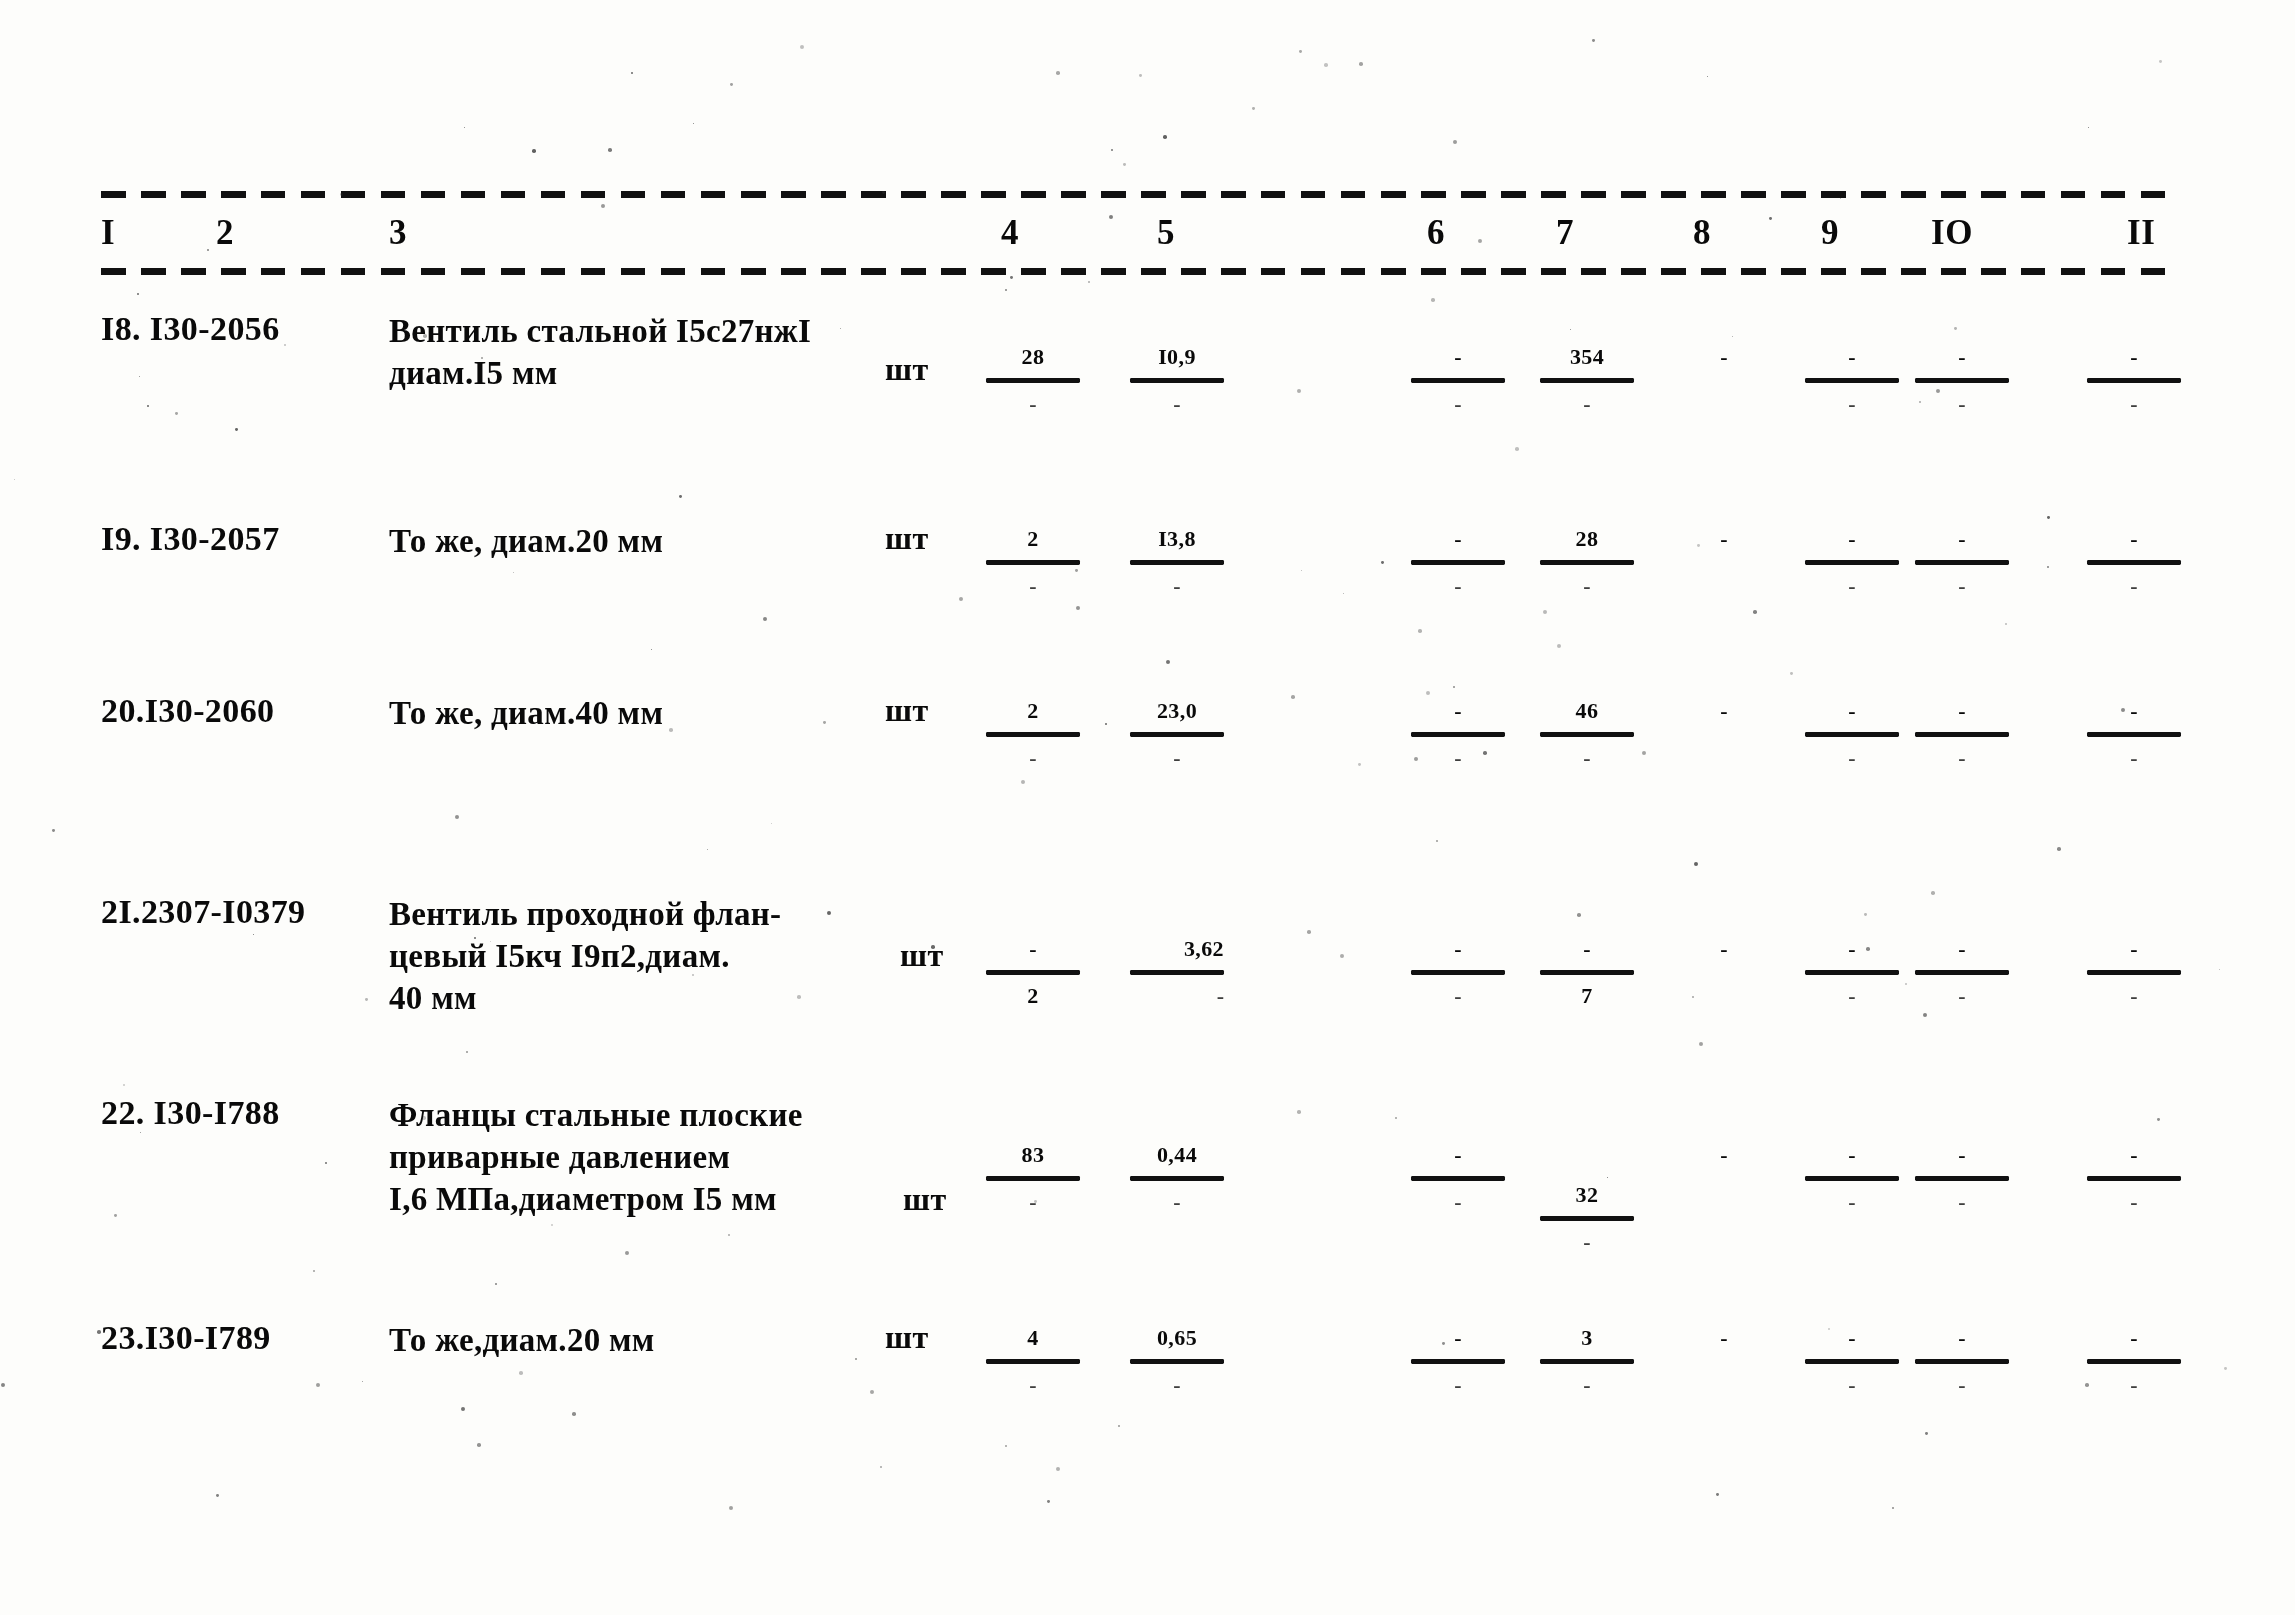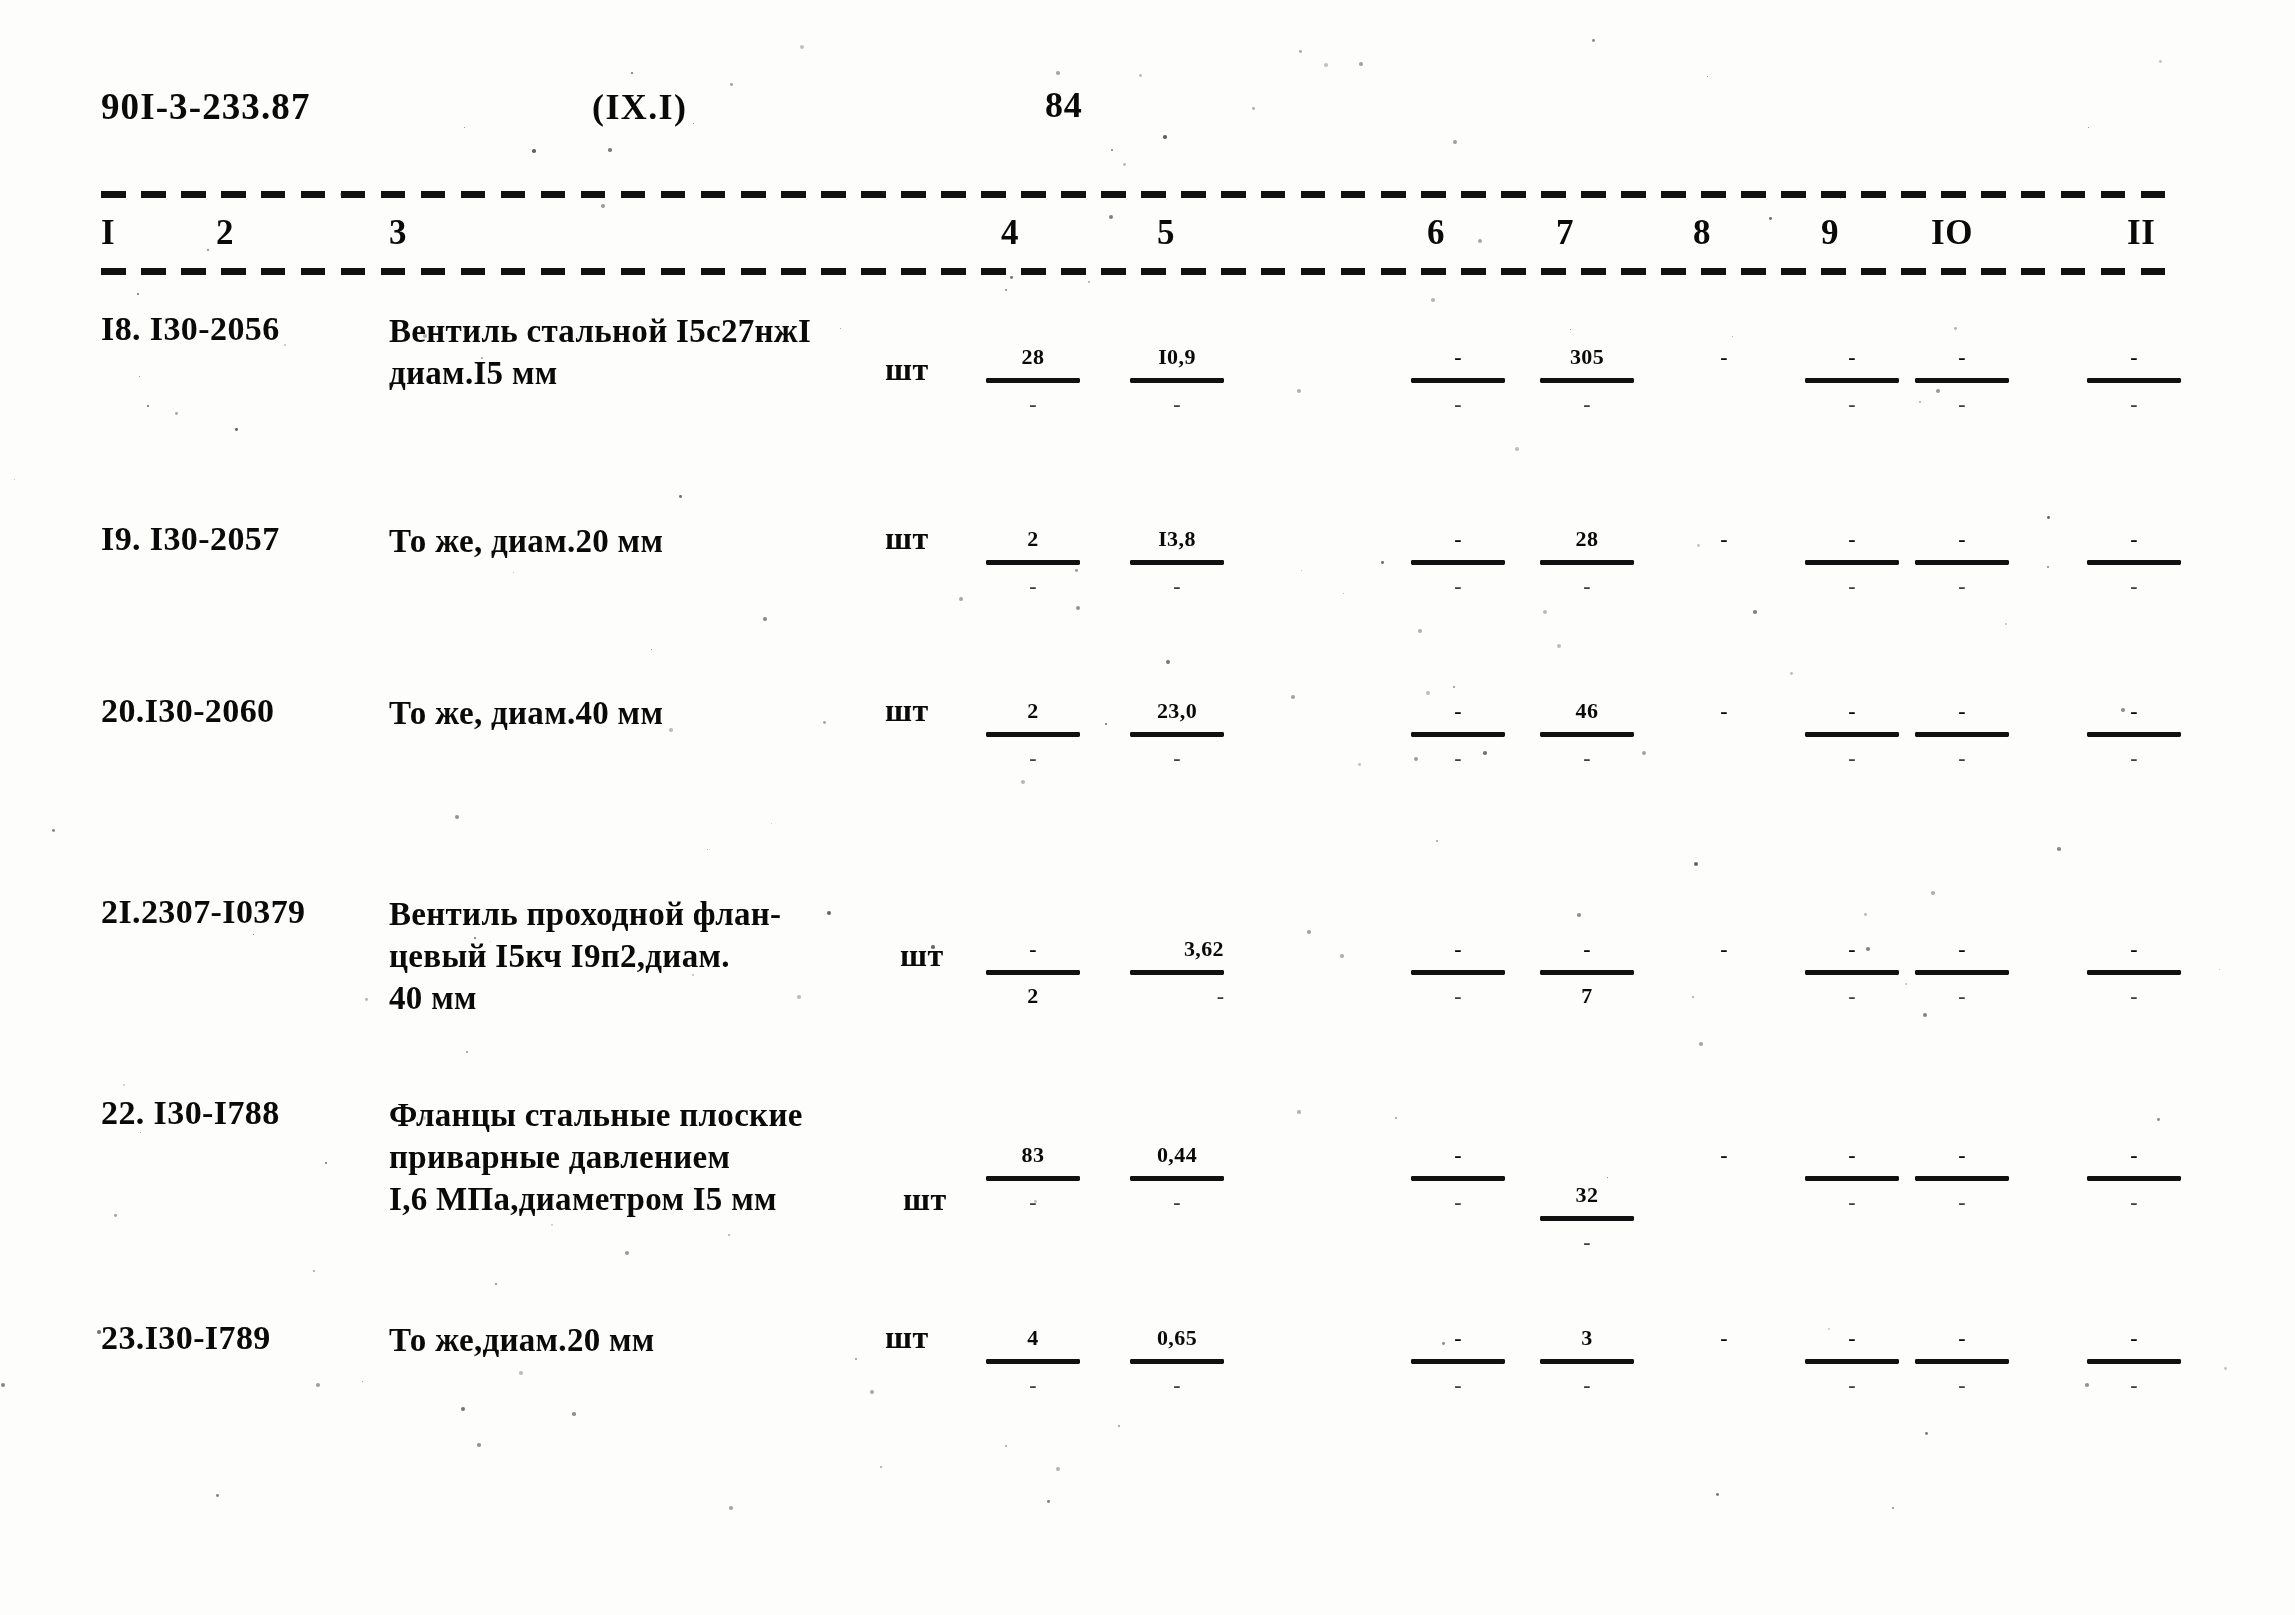--- a/index.html
+++ b/index.html
@@ -168,25 +168,20 @@
 
   
   .dash { letter-spacing: 0; }
   .de .dash { opacity: 0.78; }
 </style>
 </head>
 <body>
 
 <div class="page">
 
-  <div class="doc-header">
-    <div class="hdr-code">90I-3-233.87</div>
-    <div class="hdr-section">(IX.I)</div>
-    <div class="hdr-page">84</div>
-  </div>
 
   <div class="rule r-top">
       <i></i>
     </div>
   <div class="rule r-bot">
       <i></i>
     </div>
 
   <div class="colhdr" id="colhdr">
       <span style="left: 101px;">I</span>
@@ -217,21 +212,21 @@
           <span class="nu">I0,9</span>
           <span class="bar"></span>
           <span class="de"><span class="dash">-</span></span>
         </div>
         <div class="frac" style="left: 1411px; top: 338px; width: 94px;">
           <span class="nu dash">-</span>
           <span class="bar"></span>
           <span class="de"><span class="dash">-</span></span>
         </div>
         <div class="frac" style="left: 1540px; top: 338px; width: 94px;">
-          <span class="nu">305</span>
+          <span class="nu">354</span>
           <span class="bar"></span>
           <span class="de"><span class="dash">-</span></span>
         </div>
         <div class="frac nobar" style="left: 1677px; top: 338px; width: 94px;">
           <span class="nu dash">-</span>
           <span class="bar"></span>
           <span class="de"><span class=""></span></span>
         </div>
         <div class="frac" style="left: 1805px; top: 338px; width: 94px;">
           <span class="nu dash">-</span>

